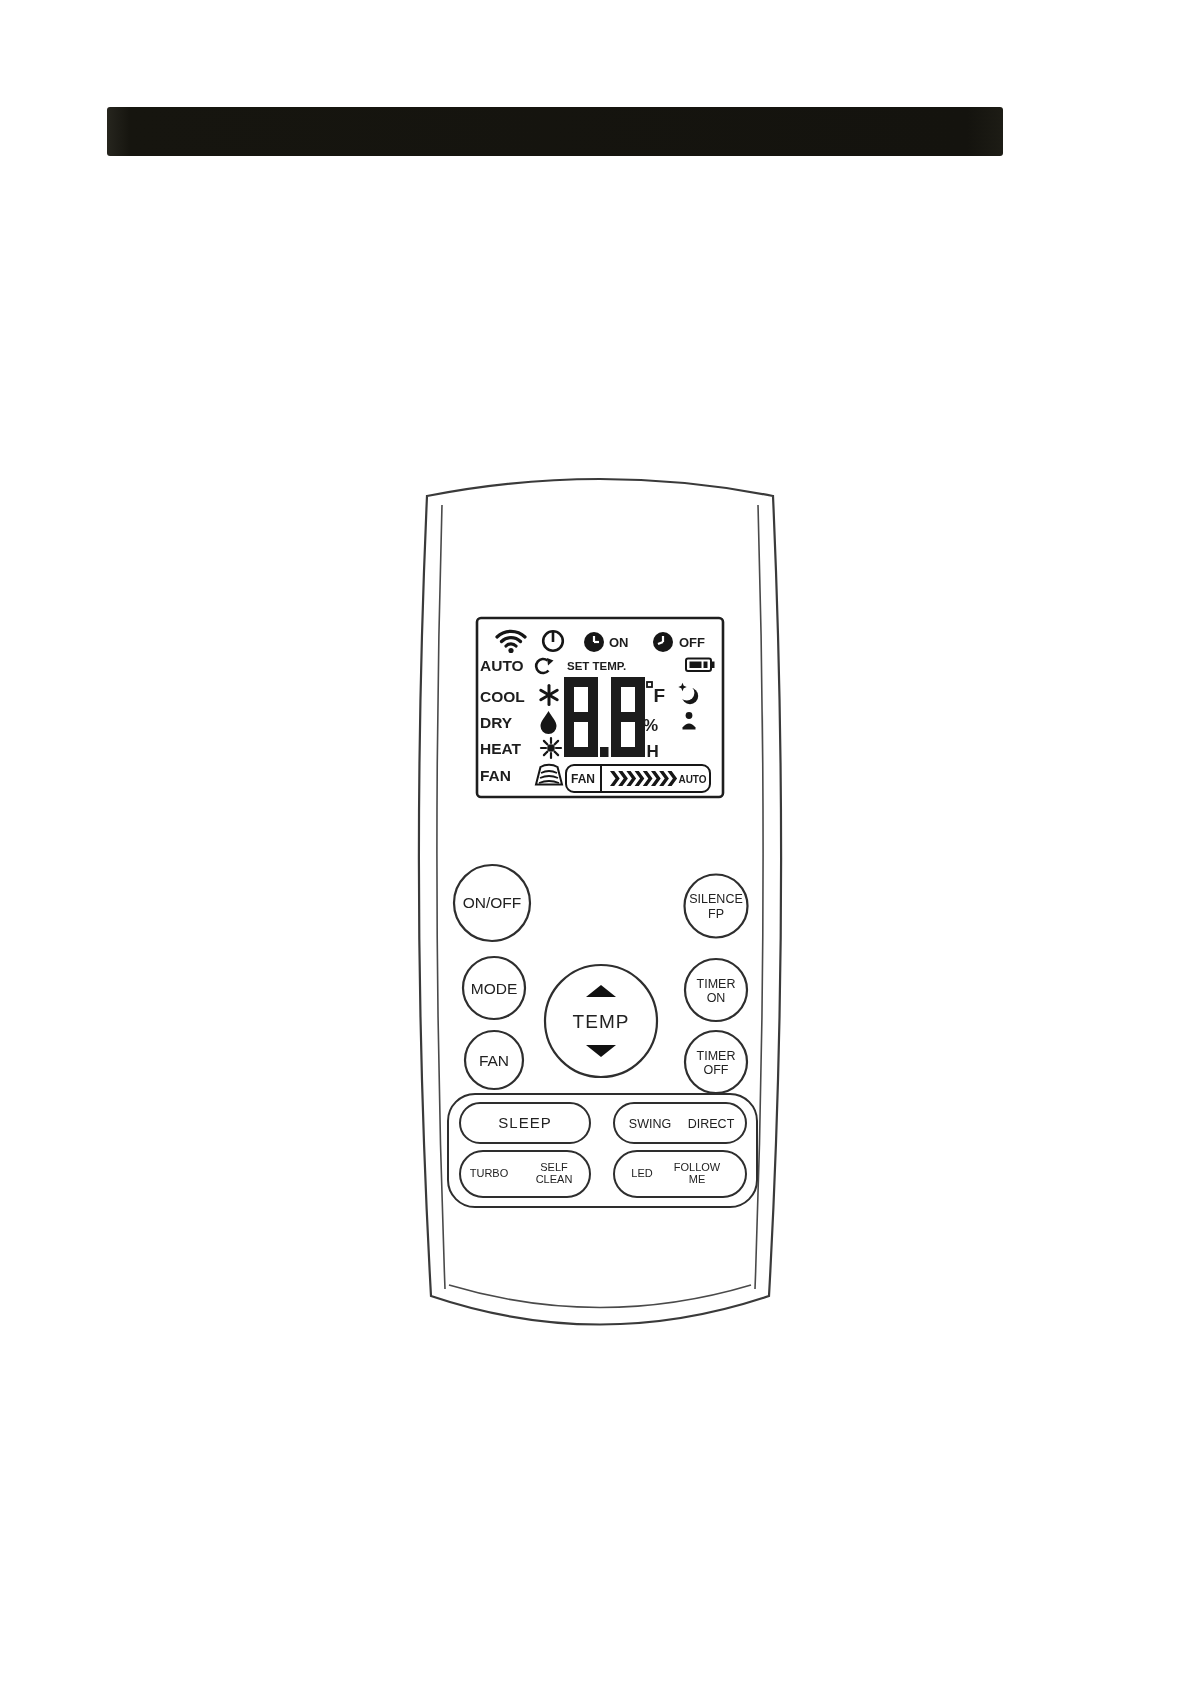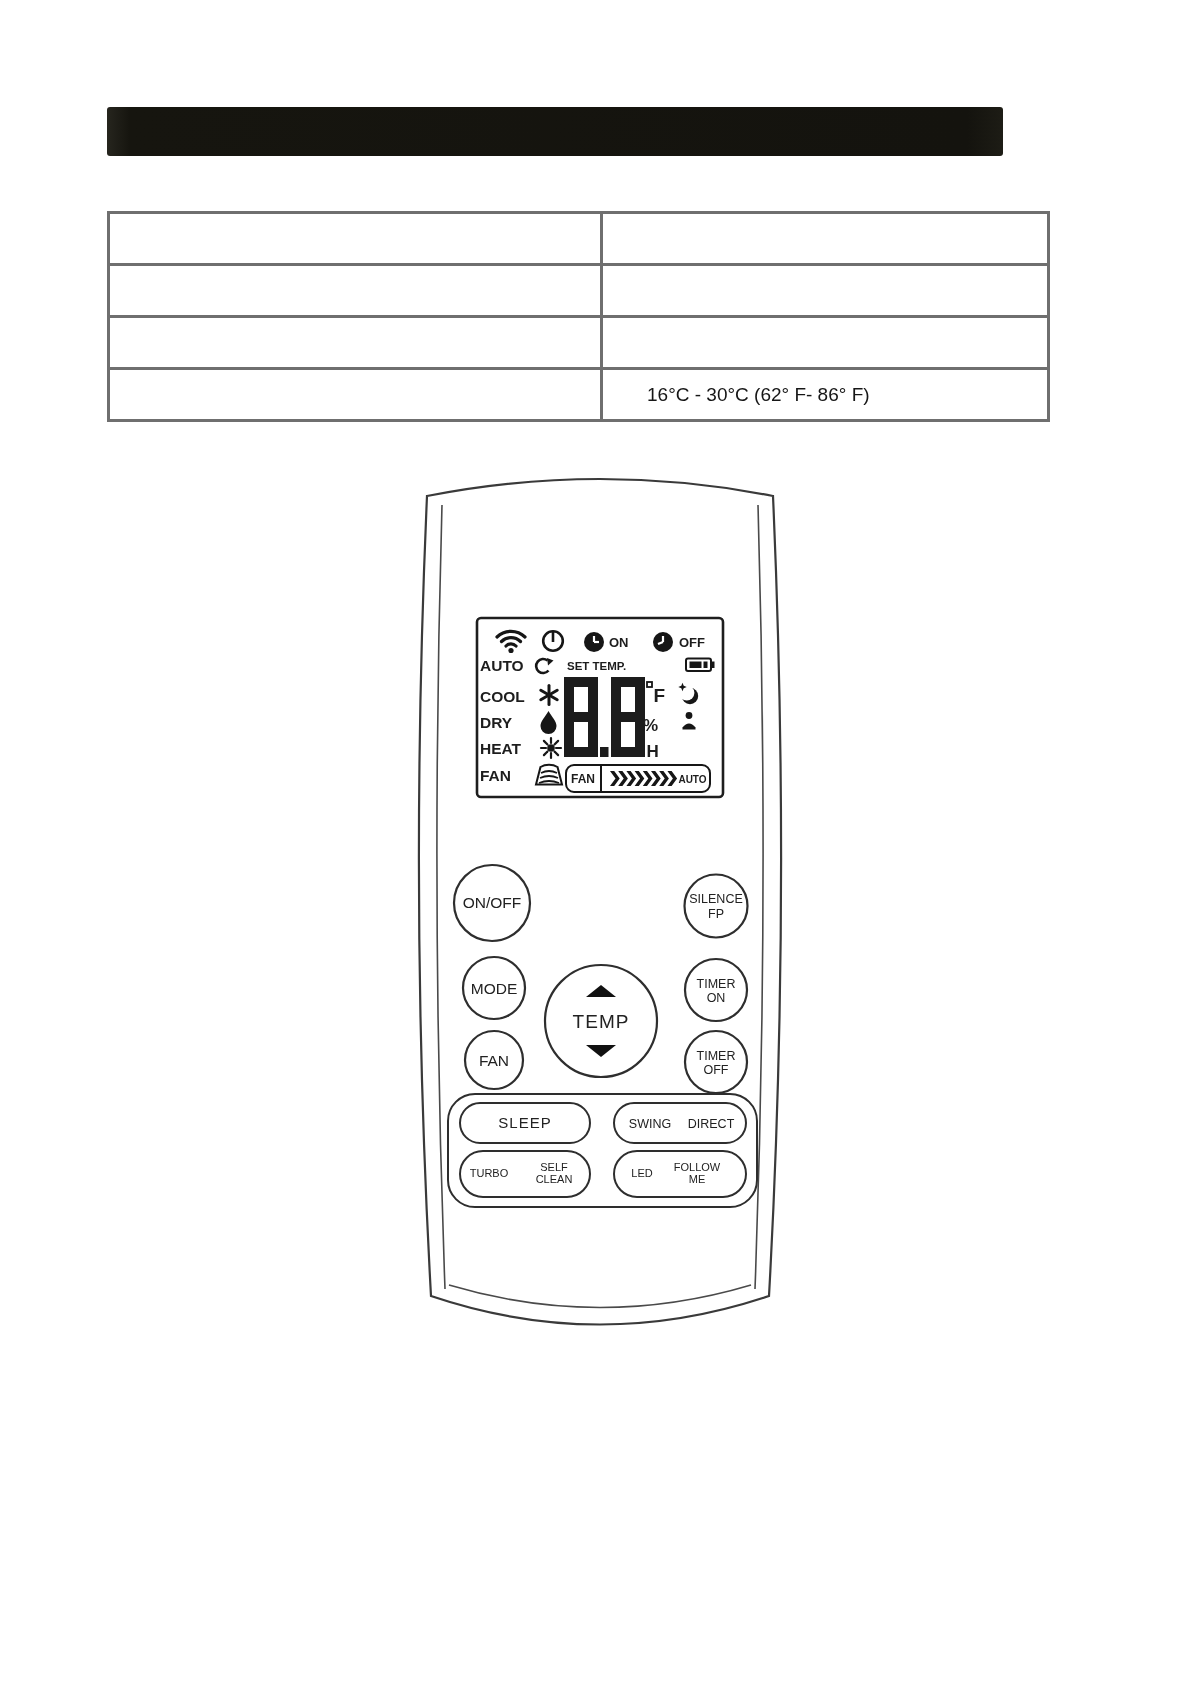--- a/index.html
+++ b/index.html
@@ -16,40 +16,20 @@
   .lcd-label{font-weight:700;}
   .btn-label{fill:#222;}
 </style>
 </head>
 <body>
 
 <div class="page">
 
   <div class="header-bar"></div>
 
-  <table class="spec-table">
-    <tbody>
-        <tr>
-      <td class="c1"></td>
-      <td class="c2"></td>
-    </tr>
-    <tr>
-      <td class="c1"></td>
-      <td class="c2"></td>
-    </tr>
-    <tr>
-      <td class="c1"></td>
-      <td class="c2"></td>
-    </tr>
-    <tr>
-      <td class="c1"></td>
-      <td class="c2">16°C - 30°C (62° F- 86° F)</td>
-    </tr>
-  </tbody>
-    </table>
 
   <svg class="remote-svg" viewBox="390 450 420 915">
 
     <path d="M 427,496 Q 600,462 773,496 Q 791,900 769,1296 Q 600,1353 431,1296 Q 409,900 427,496 Z" fill="#ffffff" stroke="#3a3a3a" stroke-width="2.2"></path>
     <path d="M 442,505 Q 430.5,900 445,1289" fill="none" stroke="#4a4a4a" stroke-width="1.6"></path>
     <path d="M 758,505 Q 769.5,900 755,1289" fill="none" stroke="#4a4a4a" stroke-width="1.6"></path>
     <path d="M 449,1285 Q 600,1330 751,1285" fill="none" stroke="#4a4a4a" stroke-width="1.6"></path>
 
     <rect x="477" y="618" width="246" height="179" rx="4" fill="#ffffff" stroke="#1e1e1e" stroke-width="2.6"></rect>
 

